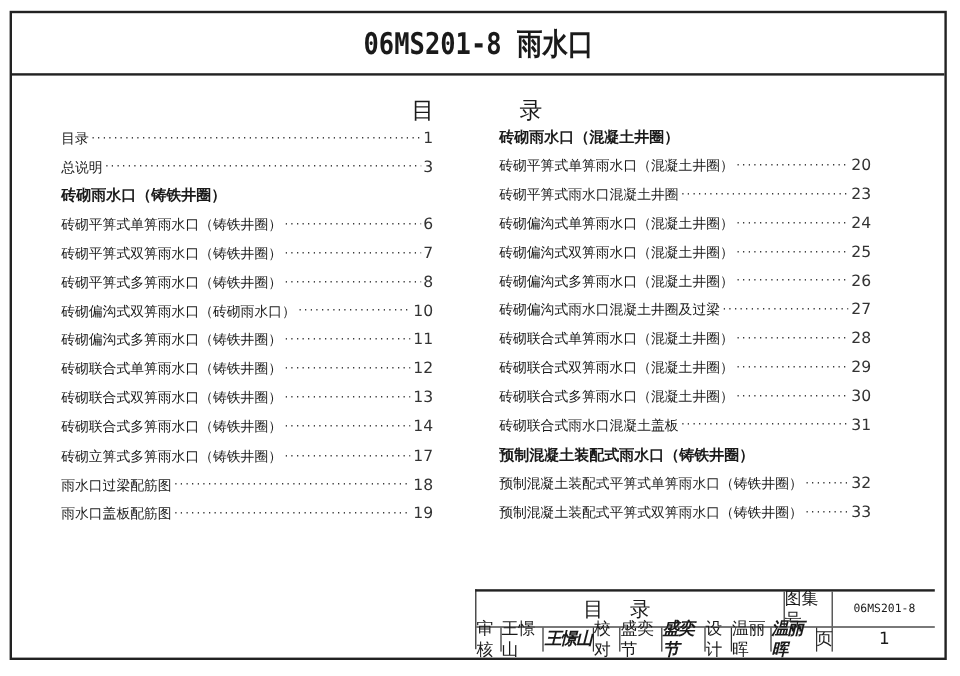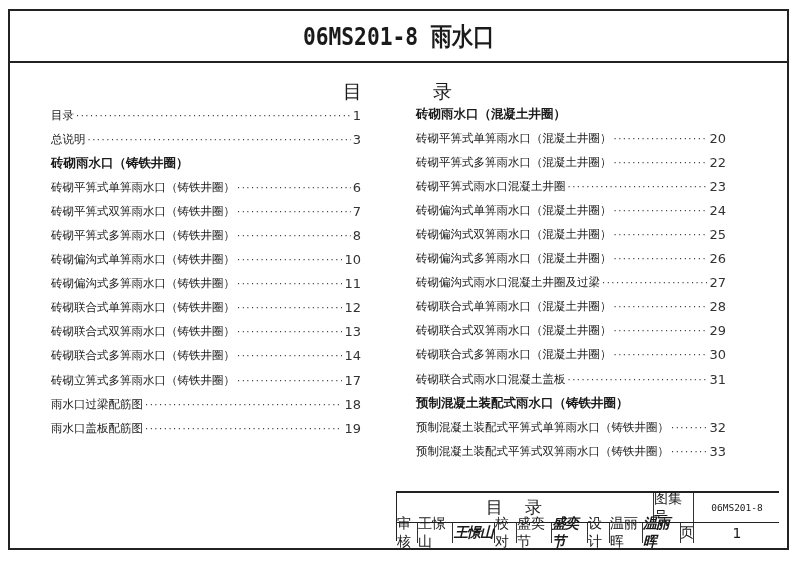--- a/index.html
+++ b/index.html
@@ -66,21 +66,21 @@
       <span class="lbl">砖砌平箅式双箅雨水口（铸铁井圈）</span>
       <span class="dots"></span>
       <span class="pg">7</span>
     </div>
     <div class="row">
       <span class="lbl">砖砌平箅式多箅雨水口（铸铁井圈）</span>
       <span class="dots"></span>
       <span class="pg">8</span>
     </div>
     <div class="row">
-      <span class="lbl">砖砌偏沟式单箅雨水口（铸铁井圈）</span>
+      <span class="lbl">砖砌偏沟式双箅雨水口（砖砌雨水口）</span>
       <span class="dots"></span>
       <span class="pg">10</span>
     </div>
     <div class="row">
       <span class="lbl">砖砌偏沟式多箅雨水口（铸铁井圈）</span>
       <span class="dots"></span>
       <span class="pg">11</span>
     </div>
     <div class="row">
       <span class="lbl">砖砌联合式单箅雨水口（铸铁井圈）</span>
@@ -114,25 +114,20 @@
     </div>
   </div>
 <div class="col right" id="col-right">
     <div class="row section">
       <span class="lbl">砖砌雨水口（混凝土井圈）</span>
     </div>
     <div class="row">
       <span class="lbl">砖砌平箅式单箅雨水口（混凝土井圈）</span>
       <span class="dots"></span>
       <span class="pg">20</span>
-    </div>
-    <div class="row">
-      <span class="lbl">砖砌平箅式多箅雨水口（混凝土井圈）</span>
-      <span class="dots"></span>
-      <span class="pg">22</span>
     </div>
     <div class="row">
       <span class="lbl">砖砌平箅式雨水口混凝土井圈</span>
       <span class="dots"></span>
       <span class="pg">23</span>
     </div>
     <div class="row">
       <span class="lbl">砖砌偏沟式单箅雨水口（混凝土井圈）</span>
       <span class="dots"></span>
       <span class="pg">24</span>

